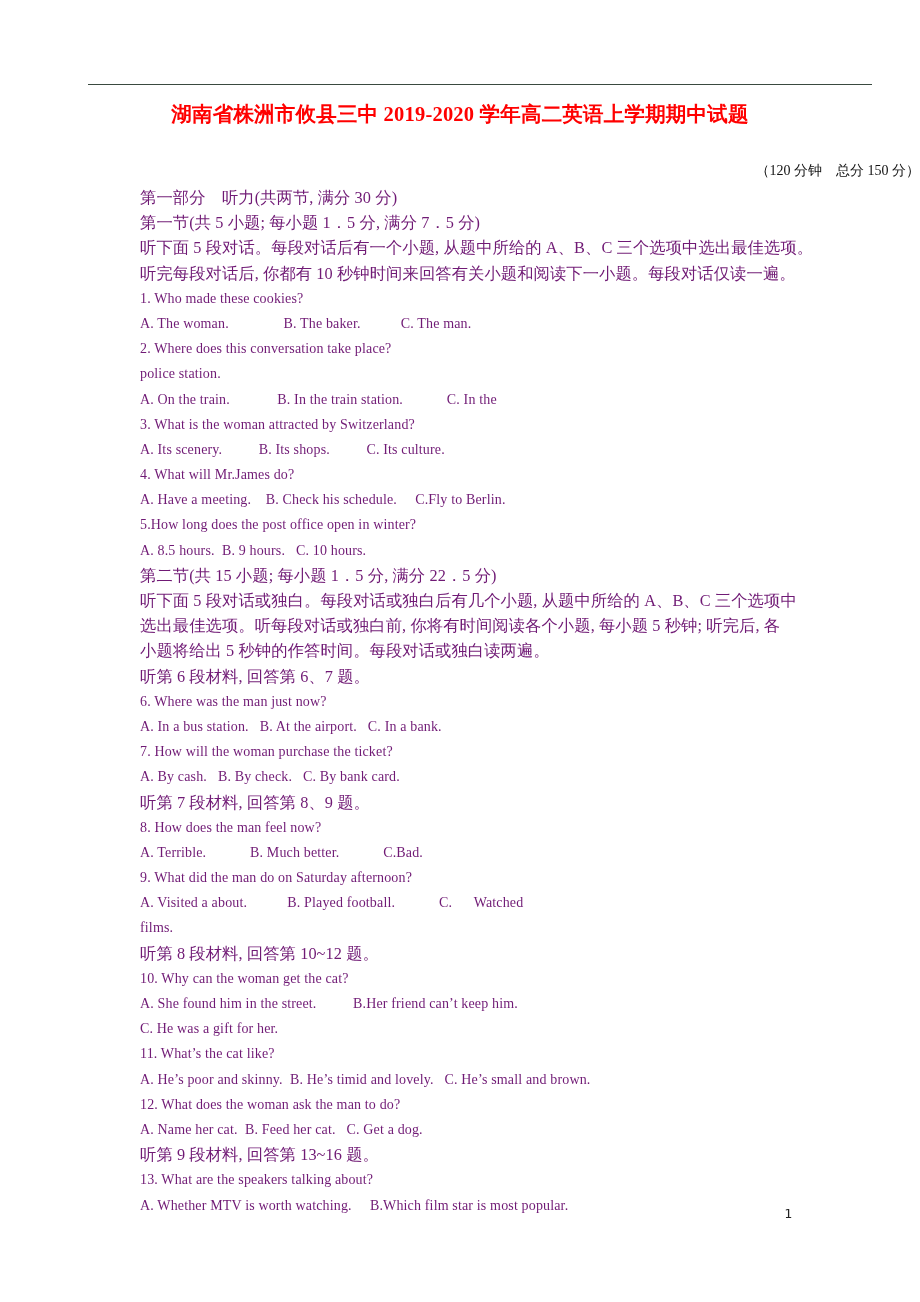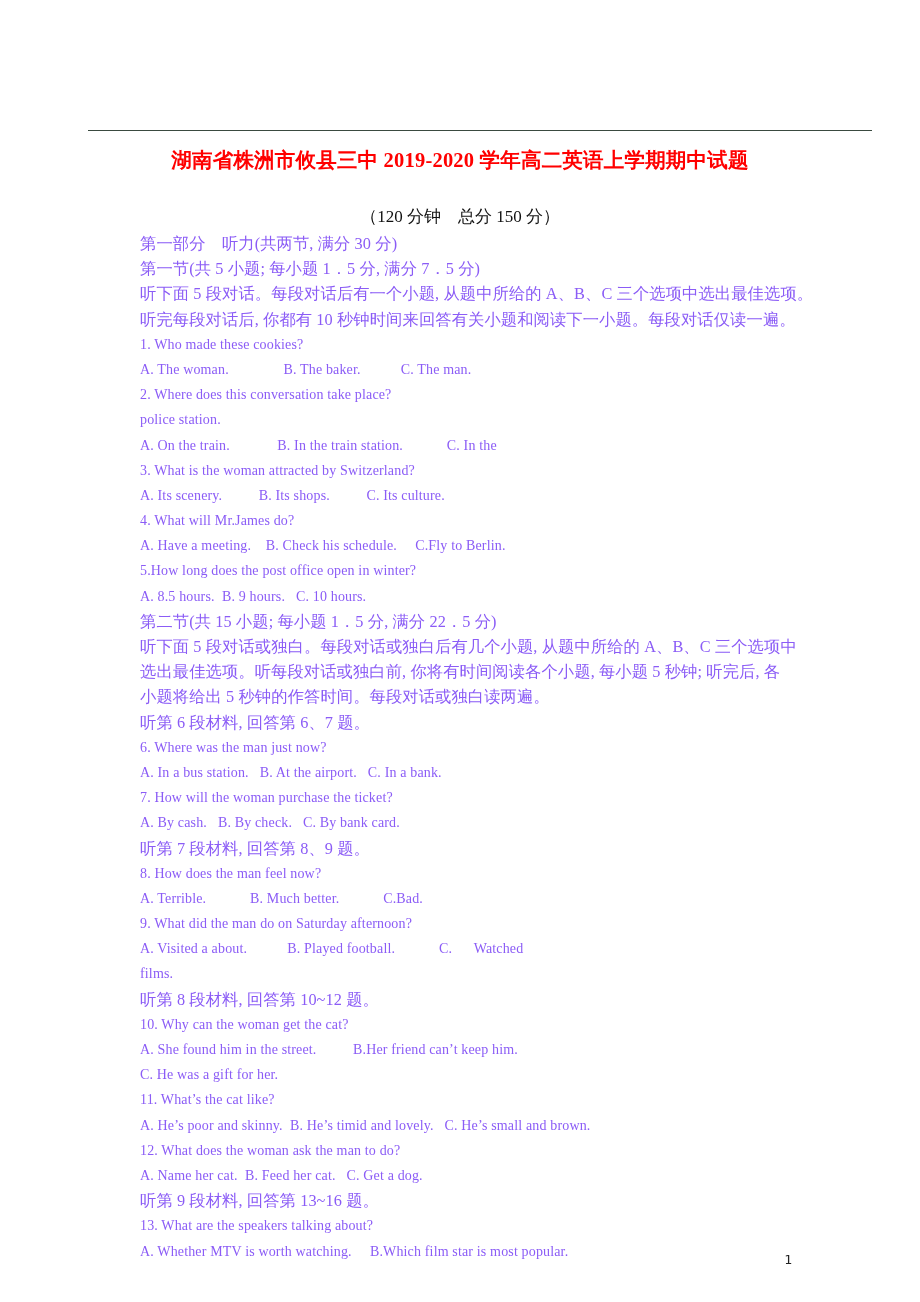--- a/index.html
+++ b/index.html
@@ -16,21 +16,20 @@
     color: #000000;
   }
 
   
   #page {
     position: absolute;
     left: 0; top: 0;
     width: 920px;
     height: 920px;
     background: #ffffff;
-    margin-top: 46px;
   }
 
   
   .header-rule {
     position: absolute;
     left: 88px;
     top: 84px;
     width: 784px;
     height: 1px;
     background: #3a4a40;
@@ -48,40 +47,40 @@
     font-size: 20.5px;
     letter-spacing: 0.2px;
     line-height: 26px;
     white-space: nowrap;
   }
   .doc-subtitle {
     position: absolute;
     left: 0;
     top: 160px;
     width: 920px;
-    text-align: center;
-    font-size: 17px;
+    text-align: right;
+    font-size: 14px;
     line-height: 22px;
     color: #111;
   }
 
   
   .body-col {
     position: absolute;
     left: 140px;
     top: 185px;
     width: 652px;
   }
 
   .line {
     font-size: 16.3px;
     line-height: 25.2px;
     height: 25.2px;
     white-space: pre;
-    color: #8b5cf6;
+    color: #701a75;
     letter-spacing: 0px;
   }
   
   .line.cn {
     font-family: "Liberation Serif", "DejaVu Serif", serif;
     letter-spacing: 0.1px;
   }
   
   .line.en {
     font-family: Liberation Serif, serif;

